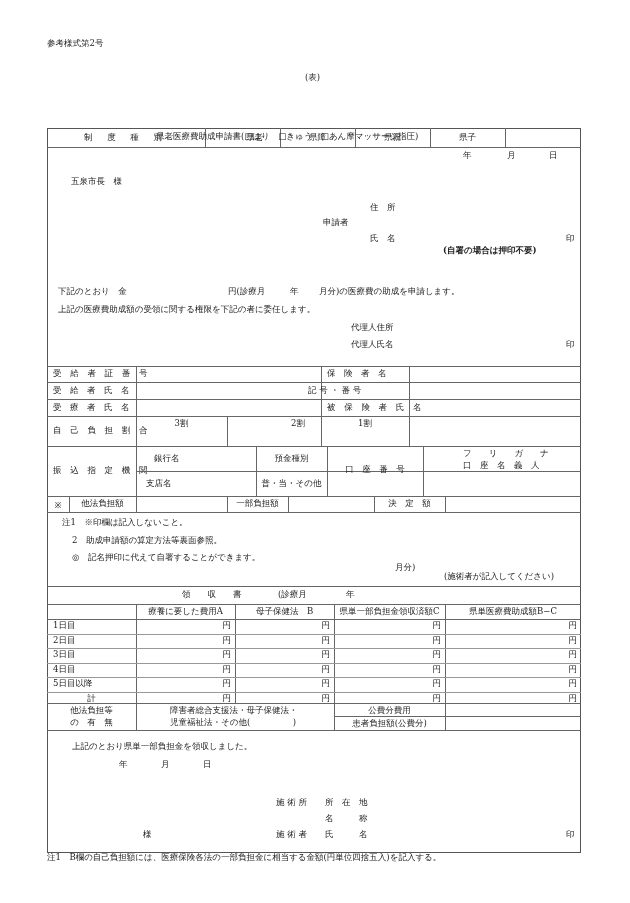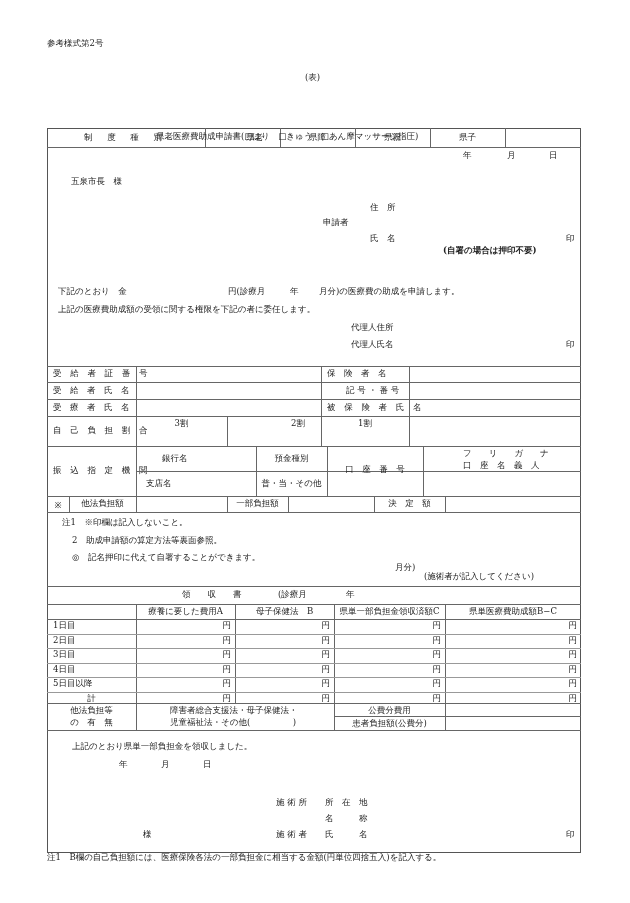--- a/index.html
+++ b/index.html
@@ -77,21 +77,21 @@
   <div class="hl" style="left:47px;top:399px;width:534px;"></div>
   <div class="hl" style="left:47px;top:416px;width:534px;"></div>
 
   <div class="cell left sp2" style="left:47px;top:366px;width:89px;height:16px;">受 給 者 証 番 号</div>
   <input class="blank" style="left: 140px; top: 368px; width: 178px; height: 12px;">
   <div class="cell left" style="left:321px;top:366px;width:88px;height:16px;">保　険　者　名</div>
   <input class="blank" style="left: 413px; top: 368px; width: 164px; height: 12px;">
 
   <div class="cell left" style="left:47px;top:382px;width:89px;height:17px;">受　給　者　氏　名</div>
   <input class="blank" style="left: 140px; top: 385px; width: 178px; height: 12px;">
-  <div class="cell left" style="left:340px;top:382px;width:88px;height:17px;">記 号 ・ 番 号</div>
+  <div class="cell left" style="left:302px;top:382px;width:88px;height:17px;">記 号 ・ 番 号</div>
   <input class="blank" style="left: 413px; top: 385px; width: 164px; height: 12px;">
 
   <div class="cell left" style="left:47px;top:399px;width:89px;height:17px;">受　療　者　氏　名</div>
   <input class="blank" style="left: 140px; top: 402px; width: 178px; height: 12px;">
   <div class="cell left sp2" style="left:321px;top:399px;width:88px;height:17px;">被 保 険 者 氏 名</div>
   <input class="blank" style="left: 413px; top: 402px; width: 164px; height: 12px;">
 
   <div class="cell left sp2" style="left:47px;top:416px;width:89px;height:30px;">自 己 負 担 割 合</div>
   <div class="vl" style="left:227px;top:416px;height:30px;"></div>
   <div class="vl" style="left:321px;top:416px;height:30px;"></div>
@@ -102,21 +102,21 @@
   <div class="hl" style="left:47px;top:446px;width:534px;"></div>
 </div>
 
 <div>
   <div class="cell left sp2" style="left:47px;top:446px;width:89px;height:50px;">振 込 指 定 機 関</div>
   <div class="vl" style="left:256px;top:446px;height:50px;"></div>
   <div class="vl" style="left:327px;top:446px;height:50px;"></div>
   <div class="vl" style="left:423px;top:446px;height:50px;"></div>
   <div class="hl" style="left:136px;top:471px;width:445px;"></div>
 
-  <div class="cell left" style="left:156px;top:446px;width:110px;height:25px;">銀行名</div>
+  <div class="cell left" style="left:148px;top:446px;width:110px;height:25px;">銀行名</div>
   <input class="blank" style="left: 170px; top: 453px; width: 82px; height: 12px;">
   <div class="cell center" style="left:256px;top:446px;width:71px;height:25px;">預金種別</div>
   <div class="cell center" style="left:327px;top:457px;width:96px;height:25px;">口　座　番　号</div>
   <div class="abs" style="left:463px;top:448px;">フ　　リ　　ガ　　ナ</div>
   <div class="abs" style="left:463px;top:460px;">口　座　名　義　人</div>
 
   <div class="cell left" style="left:140px;top:471px;width:110px;height:25px;">支店名</div>
   <input class="blank" style="left: 170px; top: 478px; width: 82px; height: 12px;">
   <div class="cell center" style="left:256px;top:471px;width:71px;height:25px;">普・当・その他</div>
   <input class="blank" style="left: 331px; top: 478px; width: 88px; height: 12px;">
@@ -134,21 +134,21 @@
   <div class="cell center" style="left:69px;top:496px;width:67px;height:16px;">他法負担額</div>
   <div class="cell center" style="left:227px;top:496px;width:61px;height:16px;">一部負担額</div>
   <div class="cell center" style="left:374px;top:496px;width:71px;height:16px;">決　定　額</div>
   <div class="hl" style="left:47px;top:512px;width:534px;"></div>
 </div>
 
 <div>
   <div class="abs" style="left:62px;top:517px;text-align:center;">注1　※印欄は記入しないこと。</div>
   <div class="abs" style="left:72px;top:535px;">2　助成申請額の算定方法等裏面参照。</div>
   <div class="abs" style="left:72px;top:552px;">◎　記名押印に代えて自署することができます。</div>
-  <div class="abs" style="left:424px;top:571px;">(施術者が記入してください)</div>
+  <div class="abs" style="left:444px;top:571px;">(施術者が記入してください)</div>
   <div class="hl" style="left:47px;top:586px;width:534px;"></div>
 </div>
 
 <div>
   <div class="abs" style="left:182px;top:589px;">領　　収　　書</div>
   <div class="abs" style="left:278px;top:589px;">(診療月</div>
   <div class="abs" style="left:346px;top:589px;">年</div>
   <div class="abs" style="left:395px;top:562px;">月分)</div>
   <div class="hl" style="left:47px;top:604px;width:534px;"></div>
 

